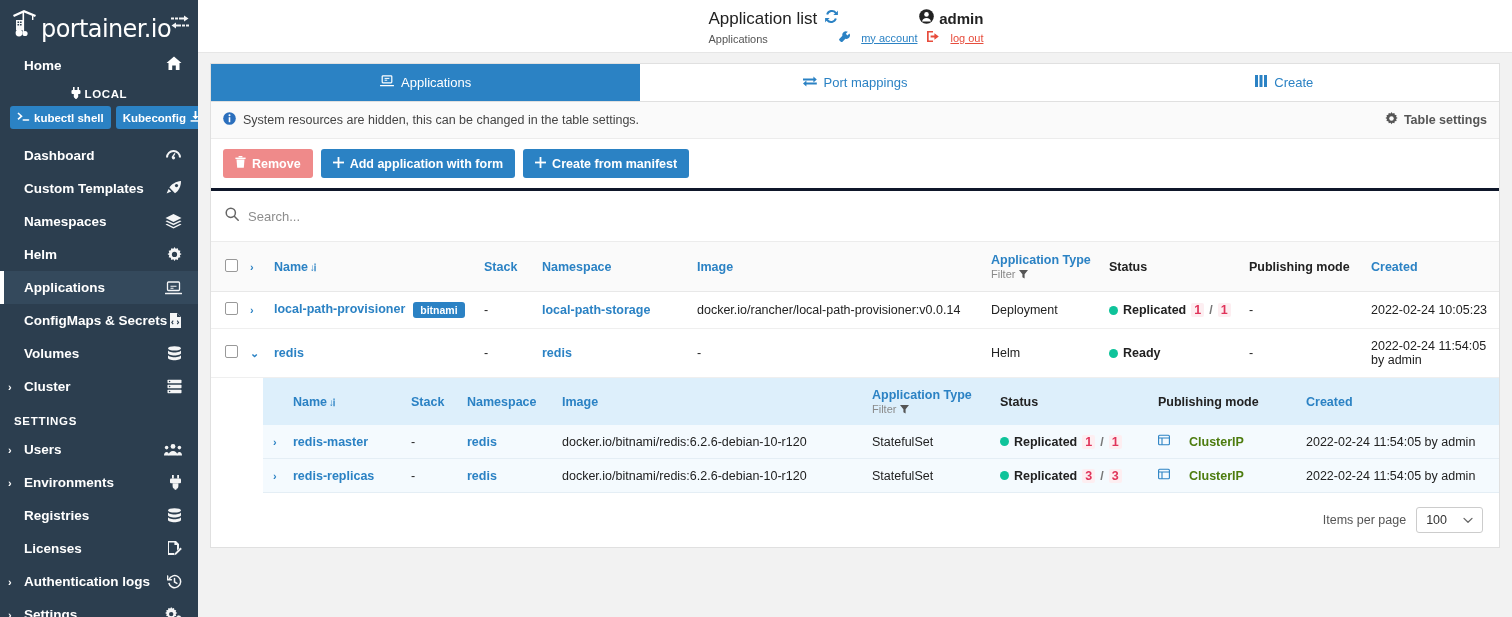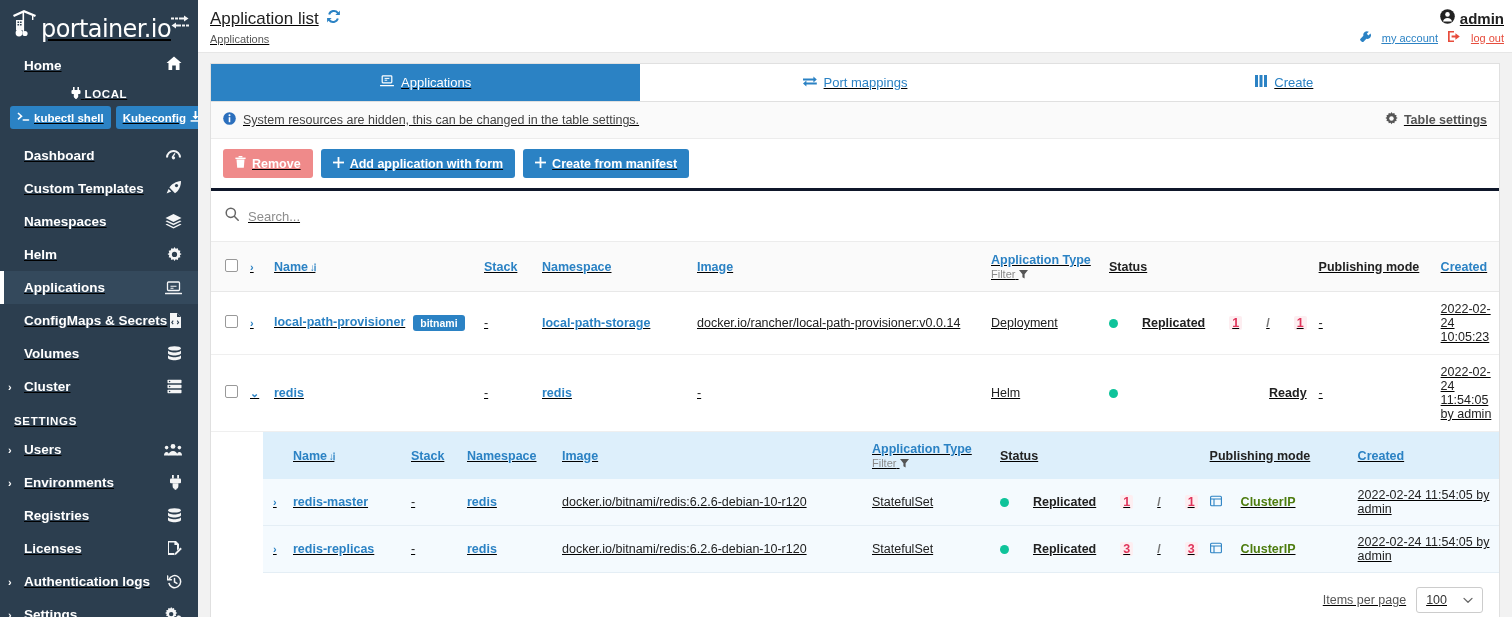--- a/index.html
+++ b/index.html
@@ -2,21 +2,21 @@
 <html><head>
 <meta charset="utf-8">
 <style>
   * { box-sizing: border-box; margin: 0; padding: 0; }
   html, body {
     width: 1512px; height: 617px;
     font-family: "Liberation Sans", sans-serif;
     background: #f2f2f2;
     overflow: hidden;
   }
-  .app { display: flex; width: 1512px; height: 617px; text-decoration: underline; }
+  .app { display: flex; width: 1512px; height: 617px; }
 
   
   .sidebar {
     width: 198px; min-width: 198px; height: 617px;
     background: #2c3e4f; color: #fff;
     display: flex; flex-direction: column;
     font-size: 13px;
   }
   .logo-row {
     display: flex; align-items: center; justify-content: space-between;
@@ -59,22 +59,22 @@
   }
   .nav-item .ic { opacity: .95; display: flex; align-items: center; }
   .section-label {
     font-size: 11.5px; font-weight: bold; letter-spacing: .7px;
     padding: 12px 0 6px 14px; color: #fff;
   }
 
   
   .main { flex: 1; height: 617px; background: #f2f2f2; overflow: hidden; }
   .topbar {
-    background: #fff; height: 53px; padding: 9px 8px 0 12px;
-    display: flex; justify-content: space-between; align-items: flex-start;
+    background: #fff; height: 53px; padding: 9px 30px 0 12px;
+    display: flex; justify-content: center; align-items: flex-start;
     border-bottom: 1px solid #e6e6e6;
   }
   .page-title {
     font-size: 17px; color: #222; display: flex; align-items: center; gap: 7px;
     font-weight: normal;
   }
   .breadcrumb { font-size: 11px; color: #555; margin-top: 4px; }
   .userbox { text-align: right; }
   .user-name {
     font-size: 15px; color: #222; font-weight: bold;
@@ -151,21 +151,21 @@
     width: 13px; height: 13px; border: 1px solid #999; border-radius: 2px;
     background: #fff; display: inline-block; cursor: pointer;
   }
   .chevcell { color: #2b82c4; font-weight: bold; font-size: 11px; cursor: pointer; }
   .badge-ext {
     background: #2b82c4; color: #fff; font-size: 10.5px; font-weight: bold;
     padding: 2px 7px; border-radius: 3px; margin-left: 8px;
     display: inline-block; vertical-align: middle;
   }
   .dot { width: 9px; height: 9px; border-radius: 50%; background: #0ec39a; display: inline-block; }
-  .status-cell { display: flex; align-items: center; gap: 24px; font-weight: bold; justify-content: space-between; }
+  .status-cell { display: flex; align-items: center; gap: 5px; font-weight: bold; }
   .num { color: #e0345a; background: #fdeef1; padding: 0 3px; border-radius: 2px; font-weight: bold; }
   .slash { color: #777; }
   .svc { display: flex; align-items: center; gap: 19px; color: #4d7c0f; font-weight: bold; }
 
   
   .subwrap { padding: 0 0 0 52px; background: #fff; }
   table.sub { width: 100%; border-collapse: collapse; background: #f4fafe; }
   table.sub thead th {
     background: #ddeffb; text-align: left; font-size: 12.5px;
     color: #2b82c4; font-weight: bold; padding: 10px 6px;

